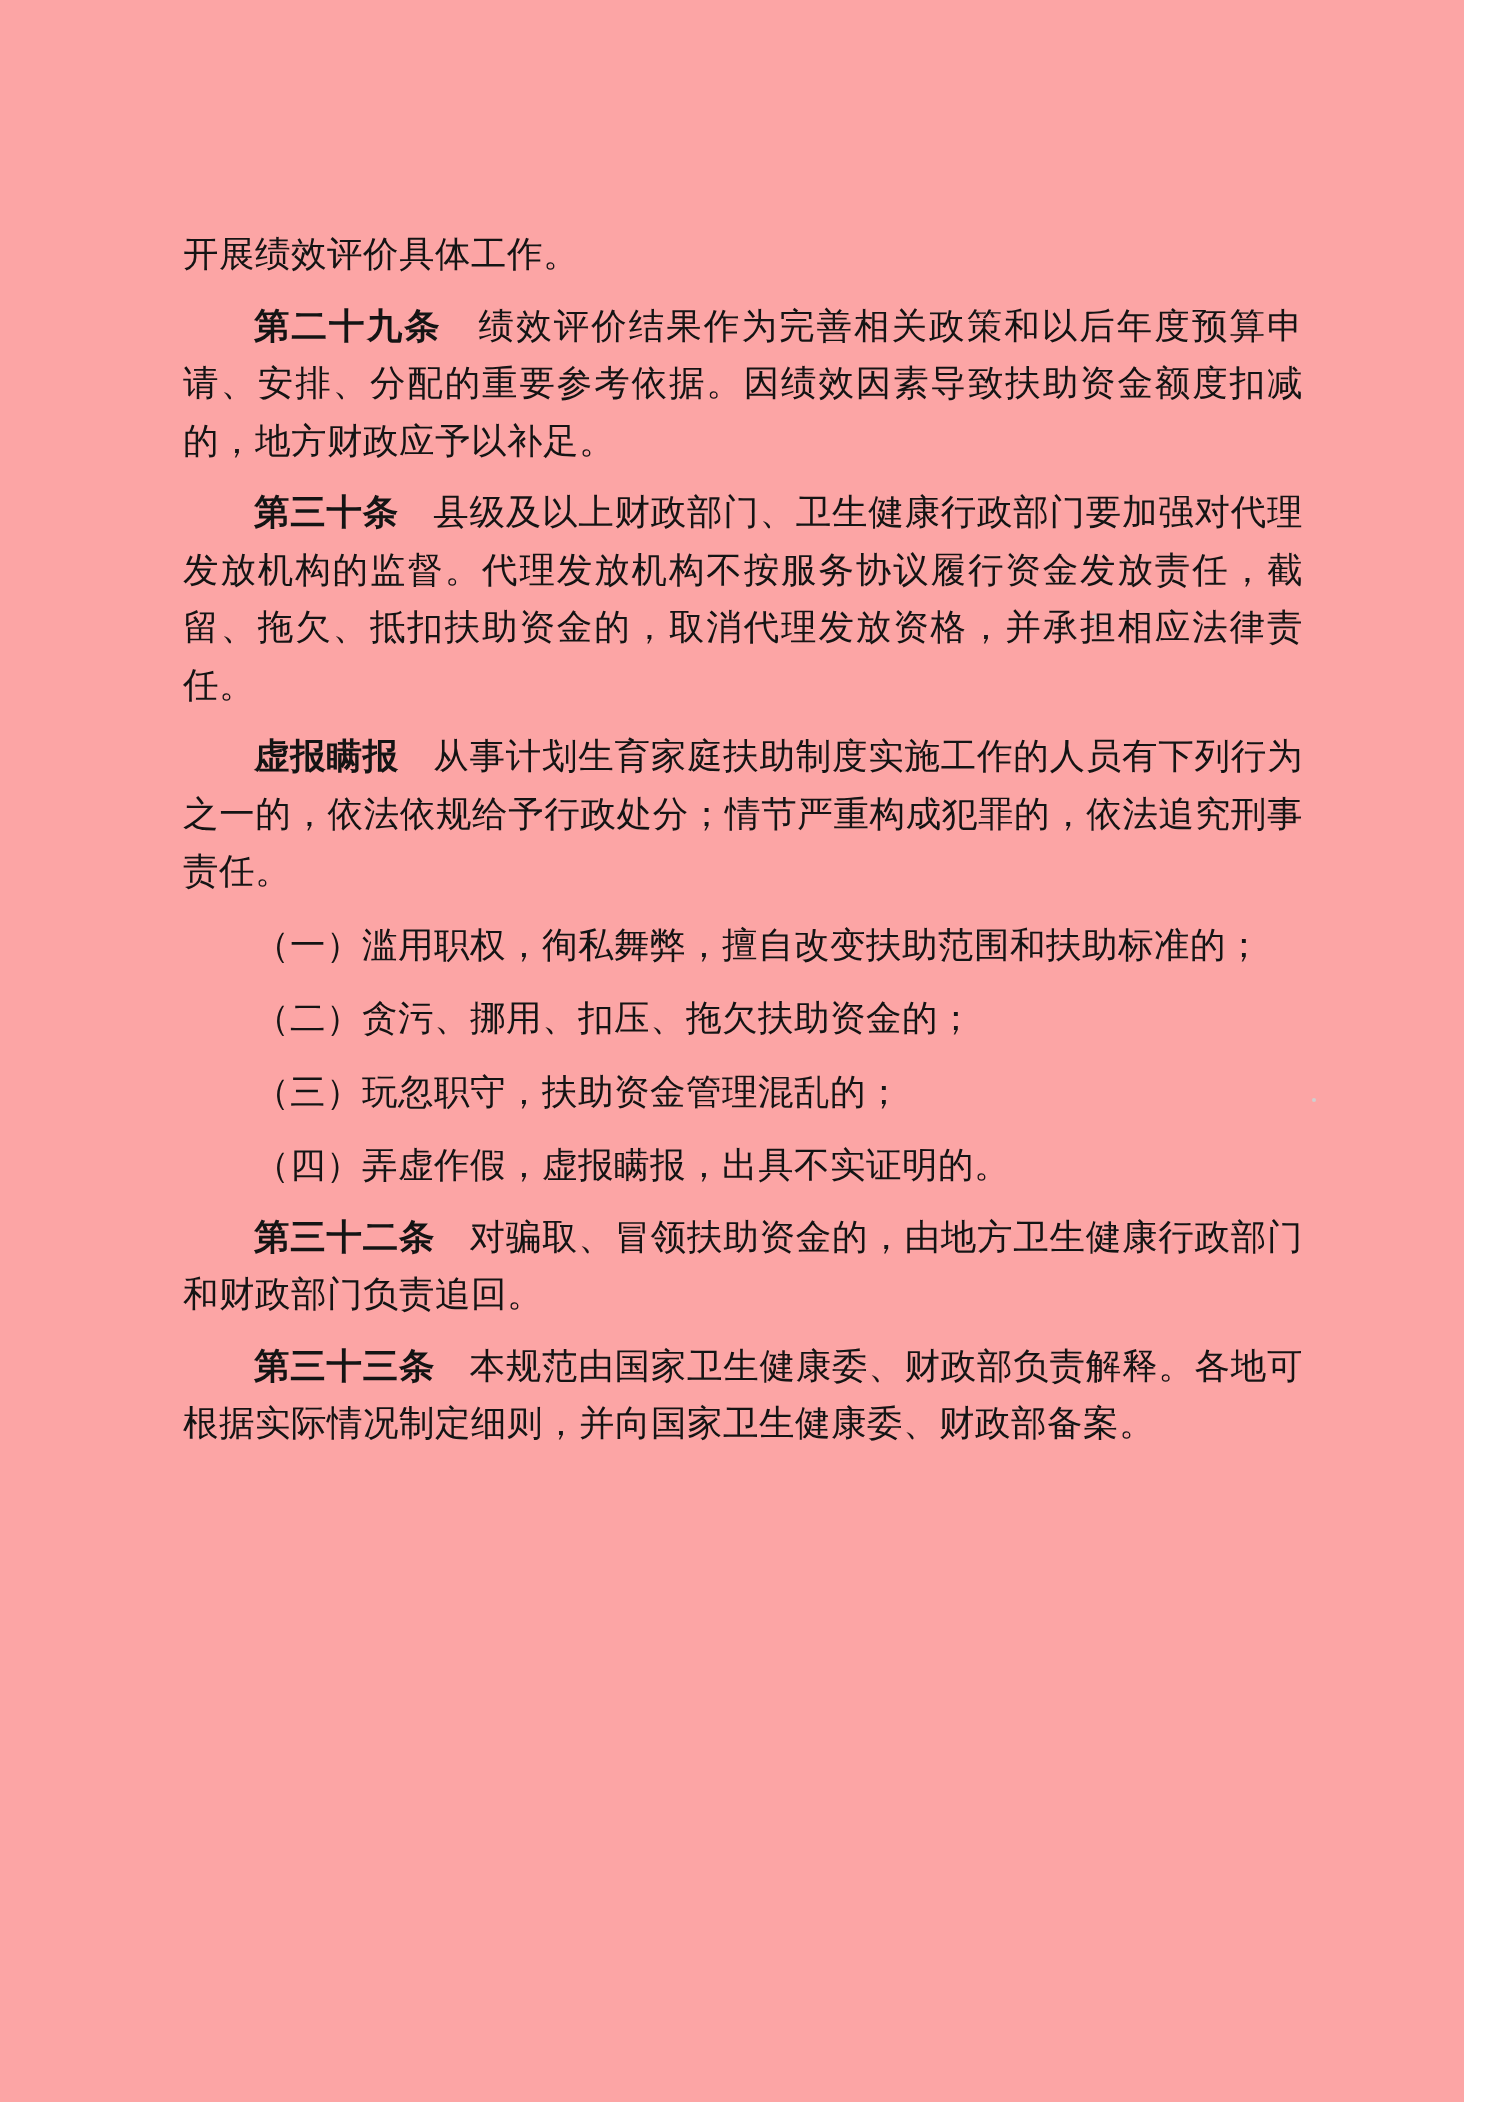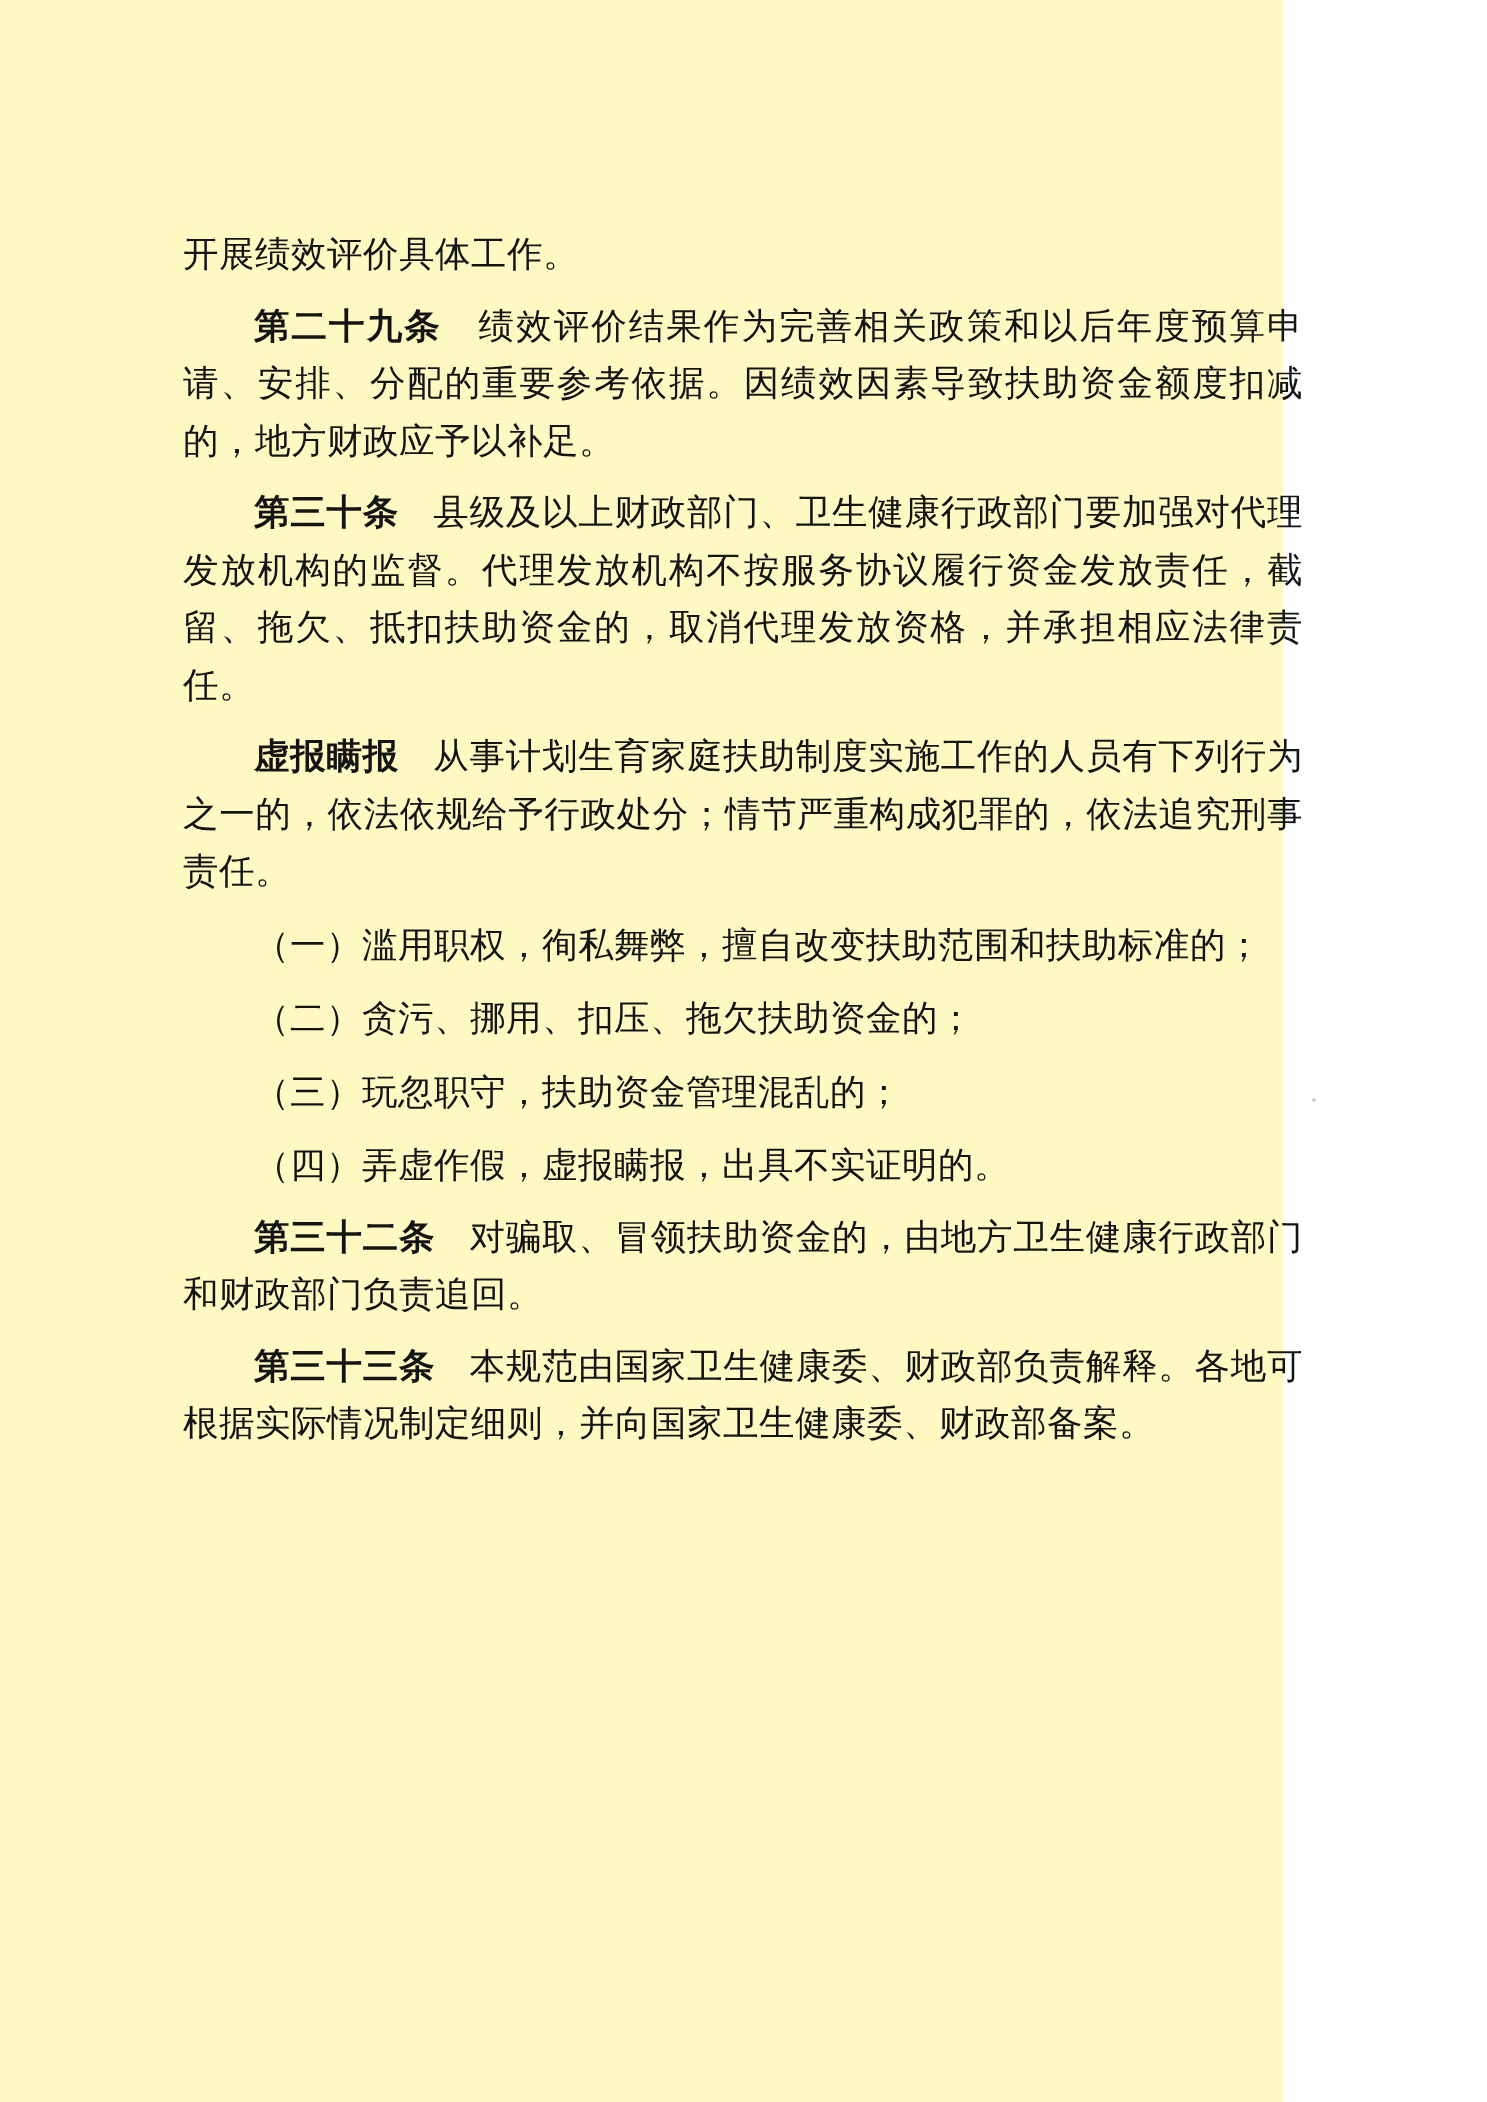--- a/index.html
+++ b/index.html
@@ -11,23 +11,23 @@
     width: 1487px;
     height: 2102px;
     font-family: "DejaVu Serif", serif;
     color: #111111;
     position: relative;
     overflow: hidden;
   }
   .page {
     position: absolute;
     left: 0; top: 0;
-    width: 1283px;
+    width: 1464px;
     height: 2102px;
-    background: #fef9c3;
+    background: #fca5a5;
   }
   .content {
     position: absolute;
     left: 183px;
     top: 225px;
     width: 1120px;
   }
   .para {
     font-size: 35.5px;
     line-height: 1.62;

